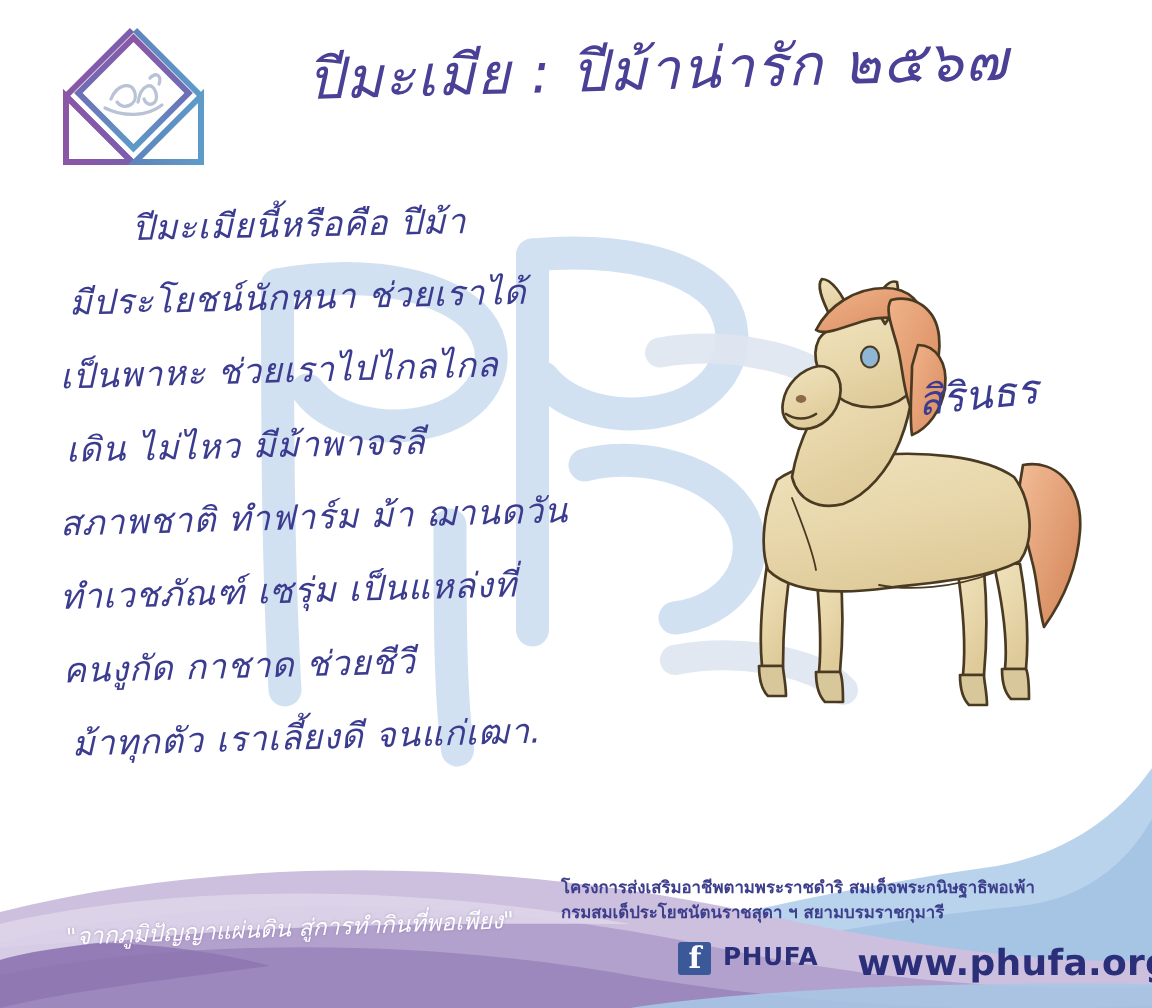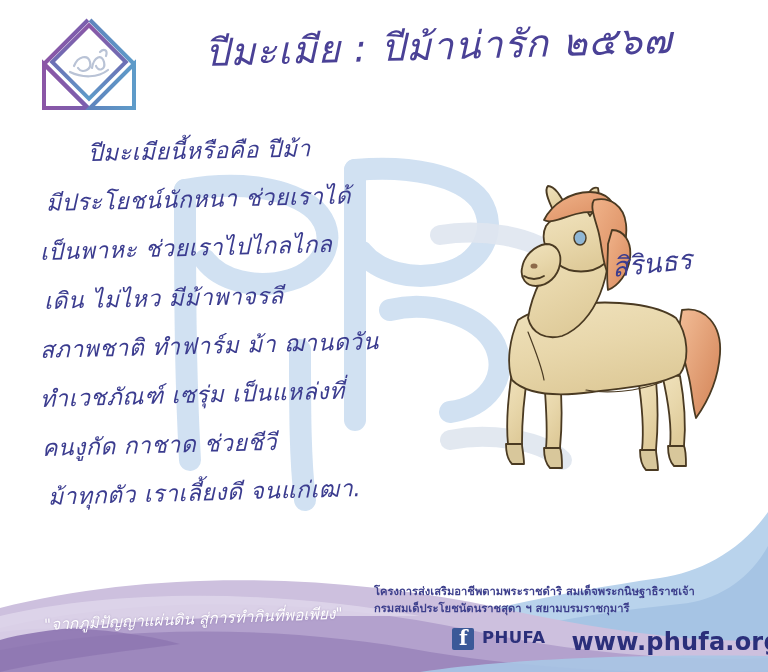--- a/index.html
+++ b/index.html
@@ -316,21 +316,21 @@
     <path d="M0 120 C60 112 130 118 180 132 C120 140 50 148 0 160 Z" fill="#8e77b2" opacity="0.85"></path>
 
     <path d="M0 104 C120 76 280 78 420 104 C360 104 200 102 90 114 C50 118 20 122 0 128 Z" fill="#ded5ea" opacity="0.9"></path>
 
     <path d="M420 160 C500 148 620 142 768 144 L768 160 Z" fill="#a8c6e6" opacity="0.9"></path>
   </svg>
 
   <div class="slogan">"จากภูมิปัญญาแผ่นดิน สู่การทำกินที่พอเพียง"</div>
 
   <div class="org-block">
-    <div class="org-line">โครงการส่งเสริมอาชีพตามพระราชดำริ สมเด็จพระกนิษฐาธิราชเจ้า</div>
+    <div class="org-line">โครงการส่งเสริมอาชีพตามพระราชดำริ สมเด็จพระกนิษฐาธิพอเพ้า</div>
     <div class="org-line">กรมสมเด็ประโยชนัตนราชสุดา ฯ สยามบรมราชกุมารี</div>
   </div>
 
   <div class="social-row">
     <span class="fb-icon"></span>
     <span class="fb-label">PHUFA</span>
     <span class="web-label">www.phufa.org</span>
   </div>
 
 </div>

